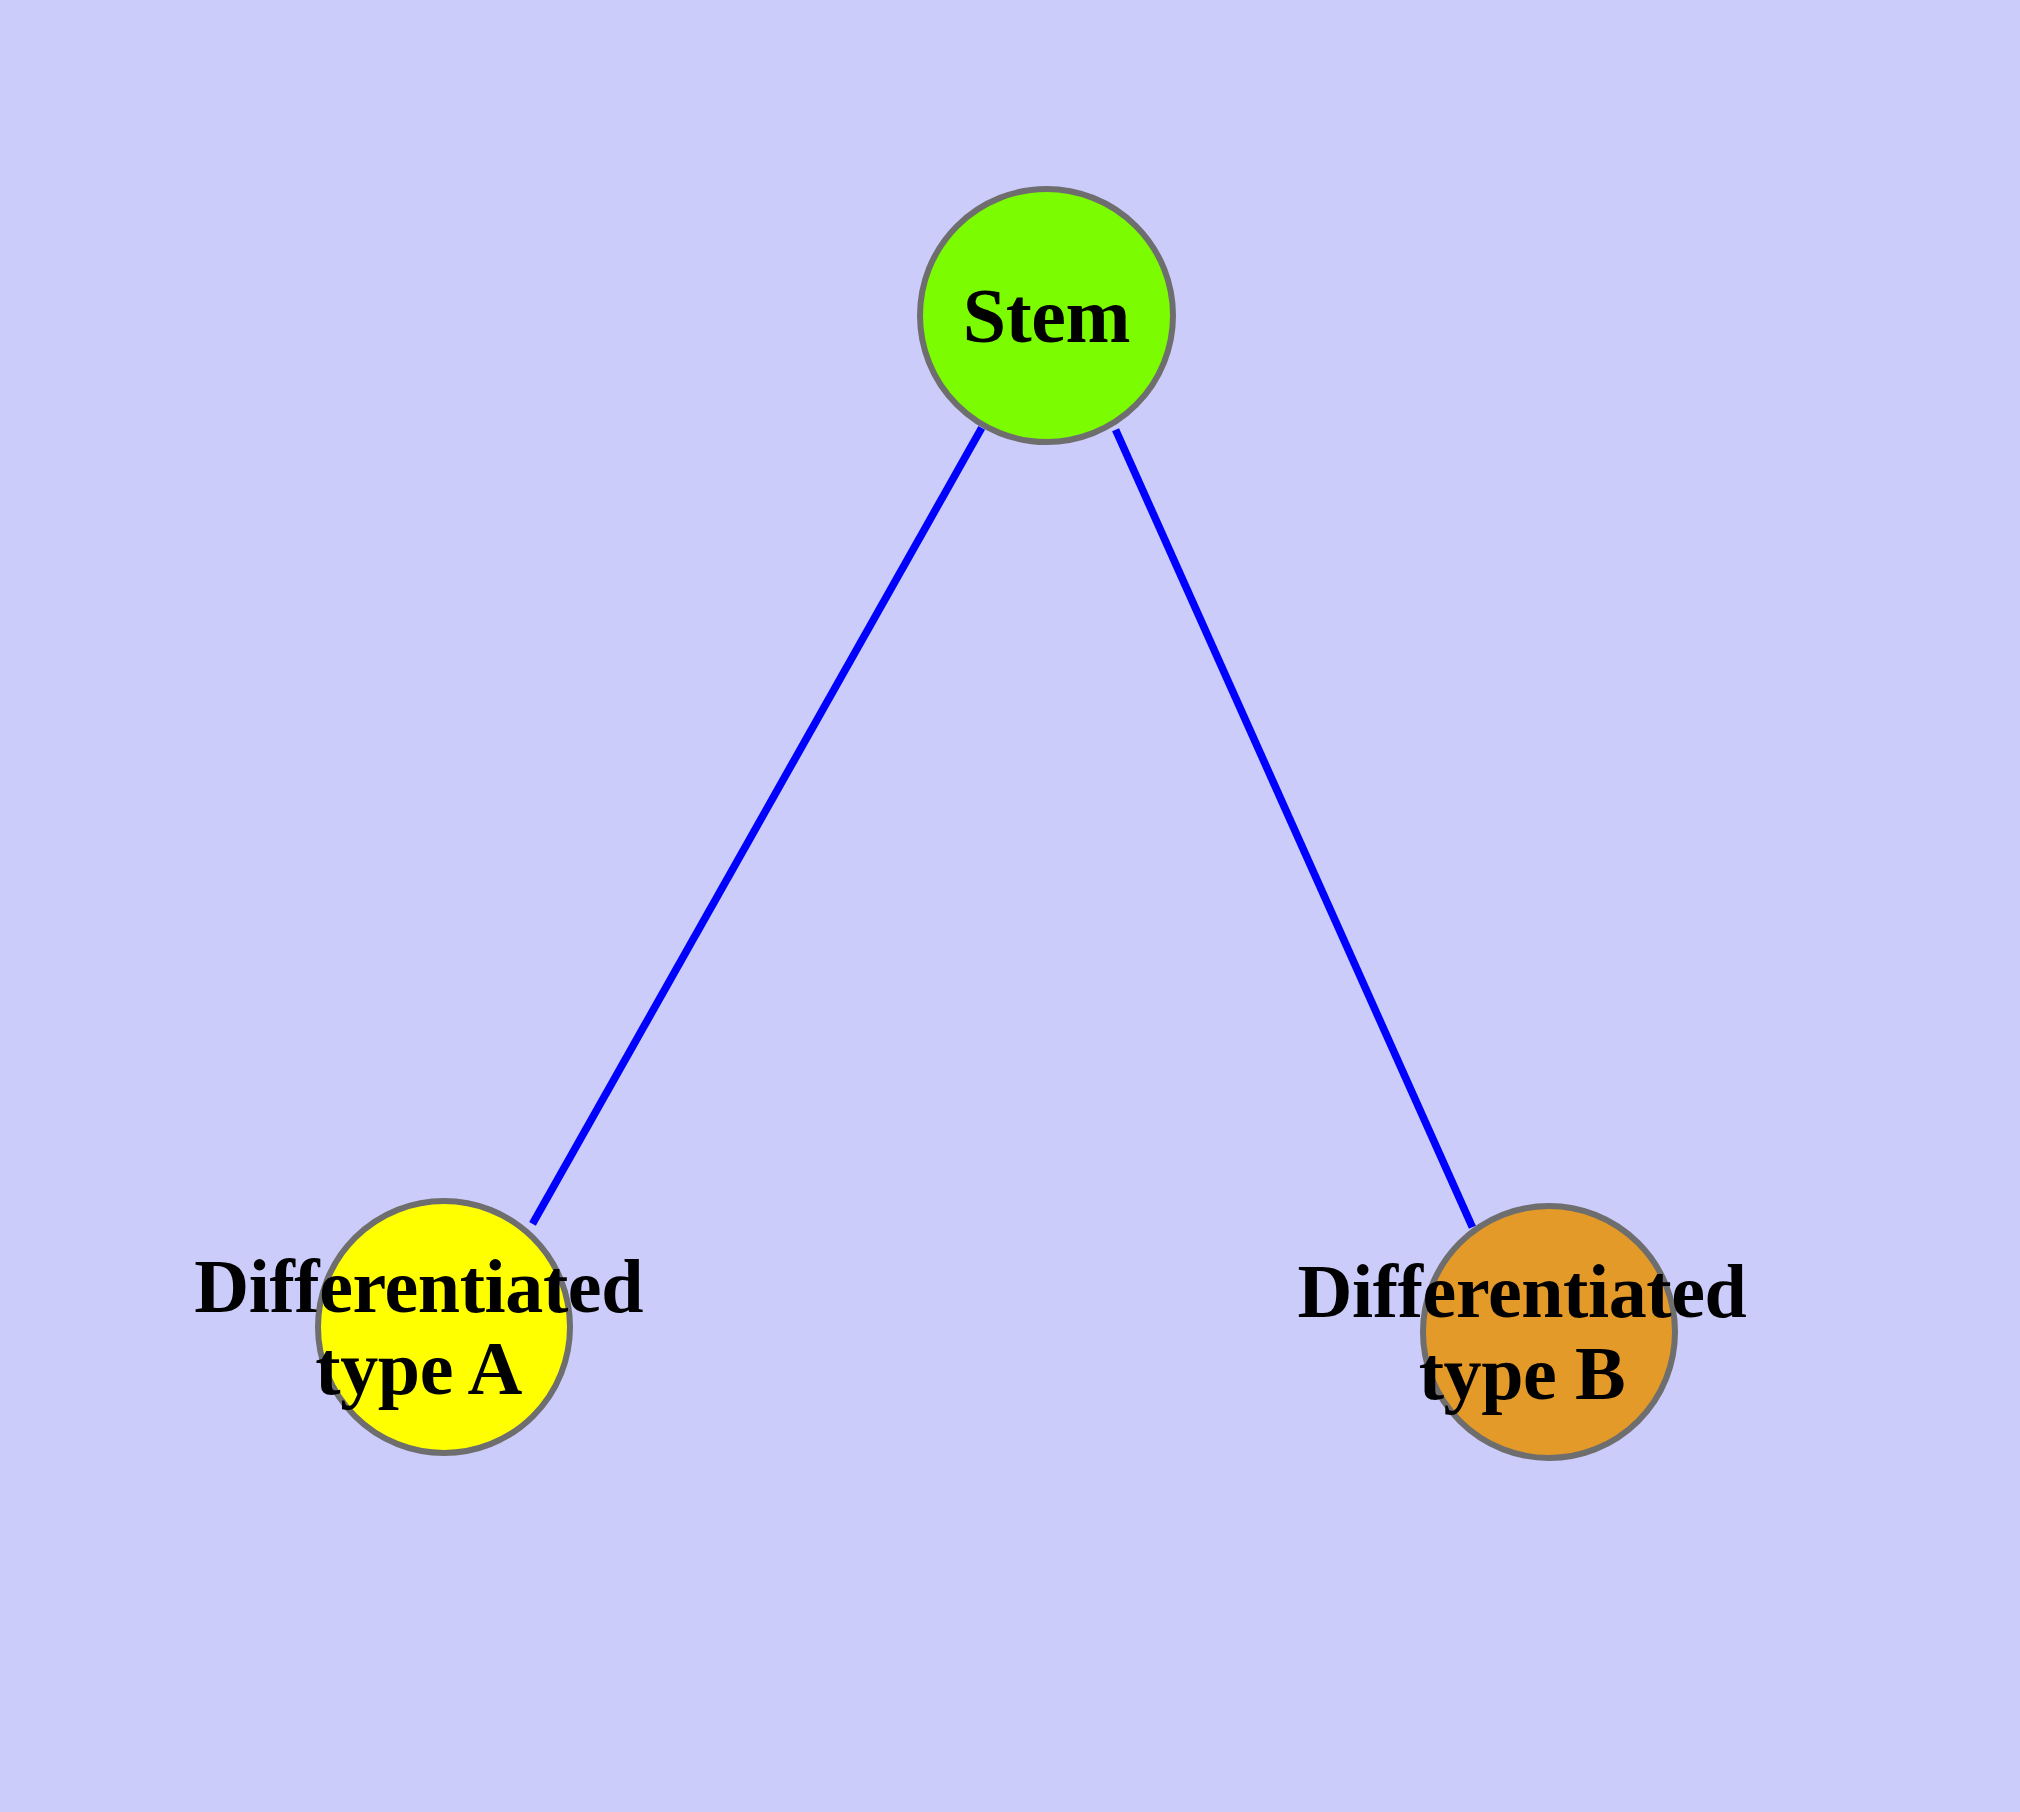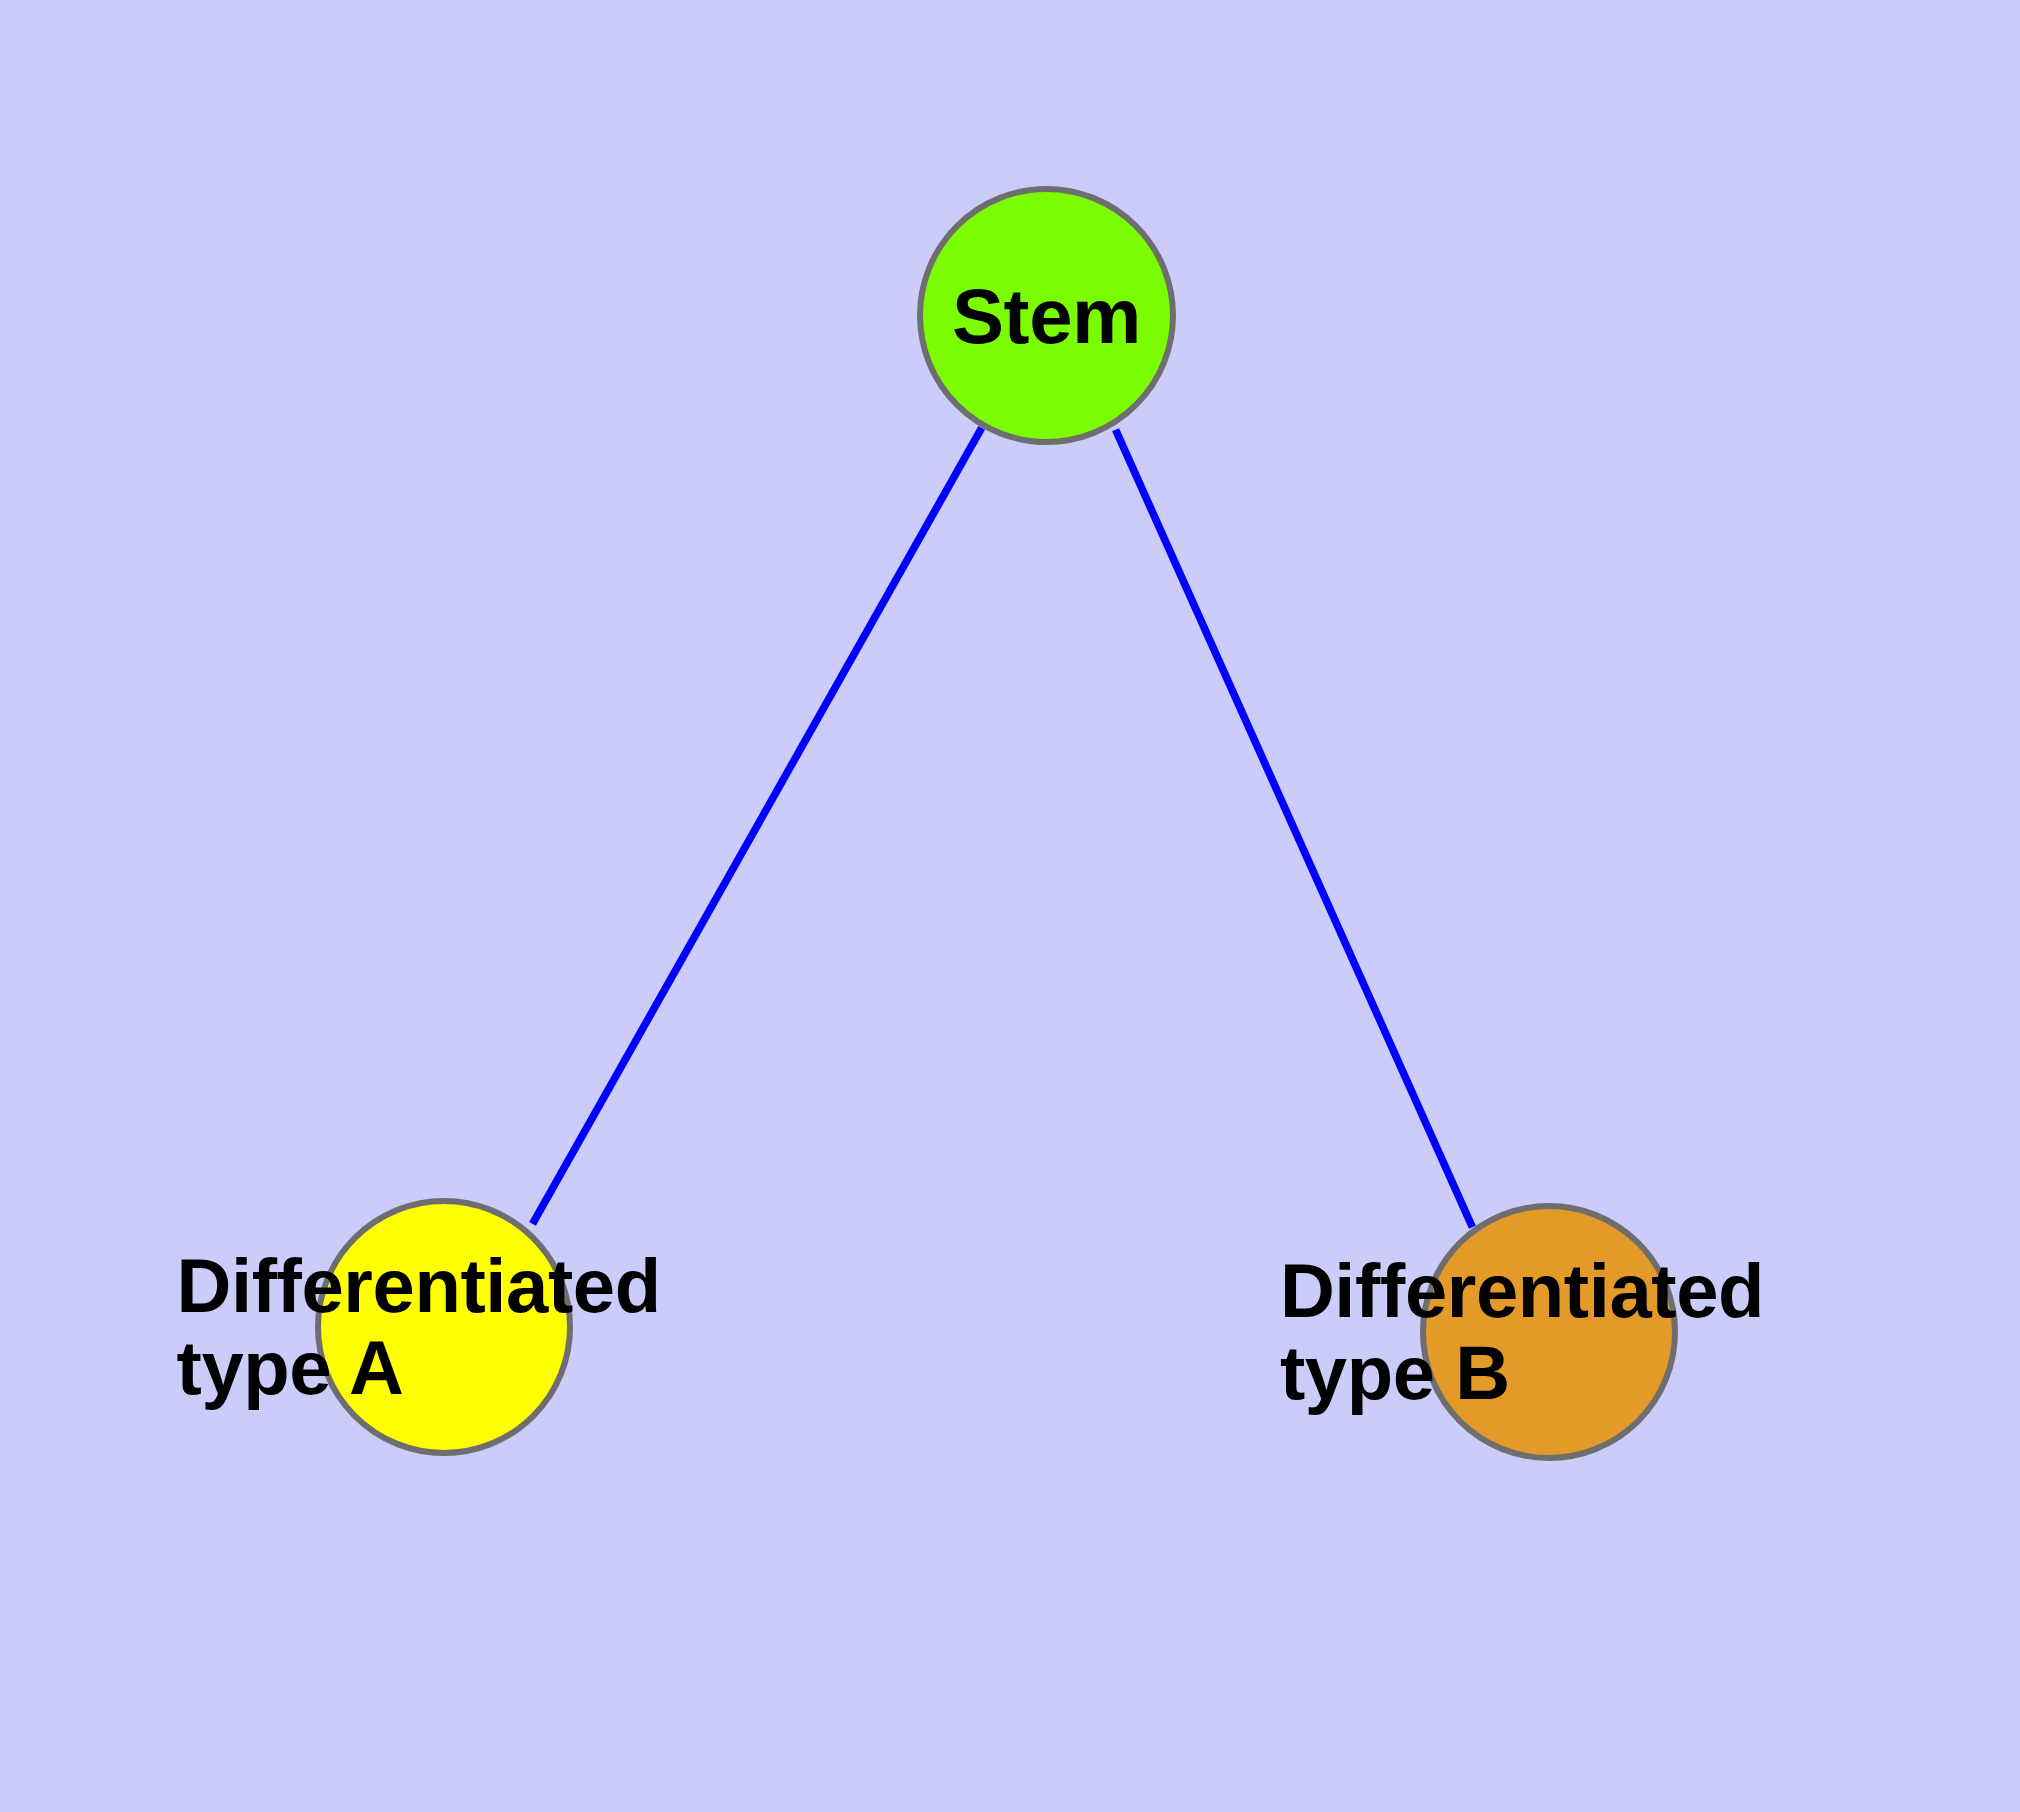--- a/index.html
+++ b/index.html
@@ -34,23 +34,23 @@
     box-sizing: border-box;
     border-radius: 50%;
     border: 6px solid #6e6e6e;
   }
   .node-label {
     position: absolute;
     left: 50%;
     top: 50%;
     transform: translate(-50%, -50%);
     white-space: pre;
-    text-align: left;
+    text-align: center;
     color: #000000;
-    font-family: Liberation Sans, sans-serif;
+    font-family: Liberation Serif, serif;
     font-weight: bold;
     font-size: 76px;
     line-height: 1.08;
     letter-spacing: -0.4px;
     pointer-events: none;
   }
   #node-stem {
     left: 917px;
     top: 186px;
     width: 260px;

